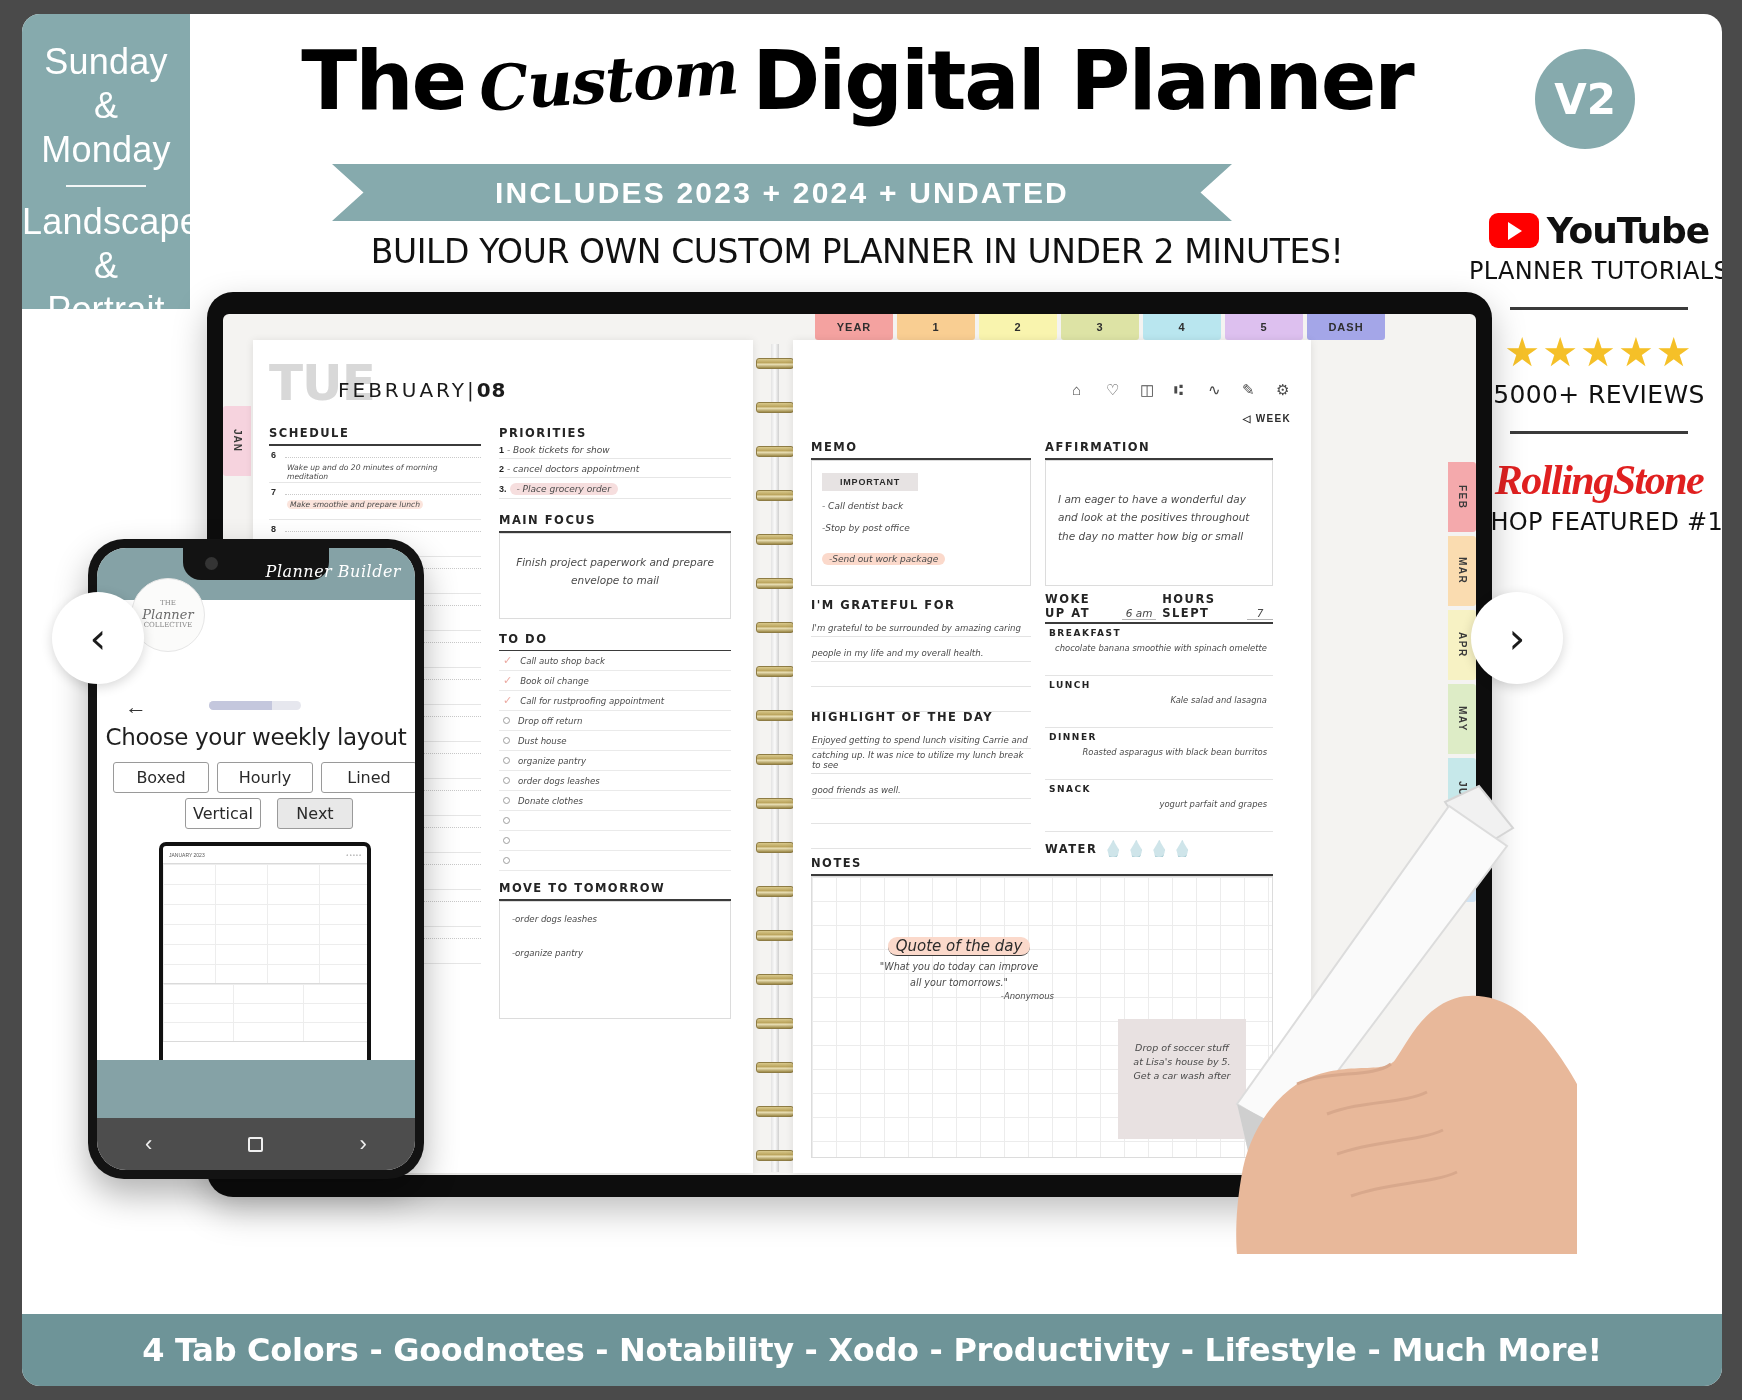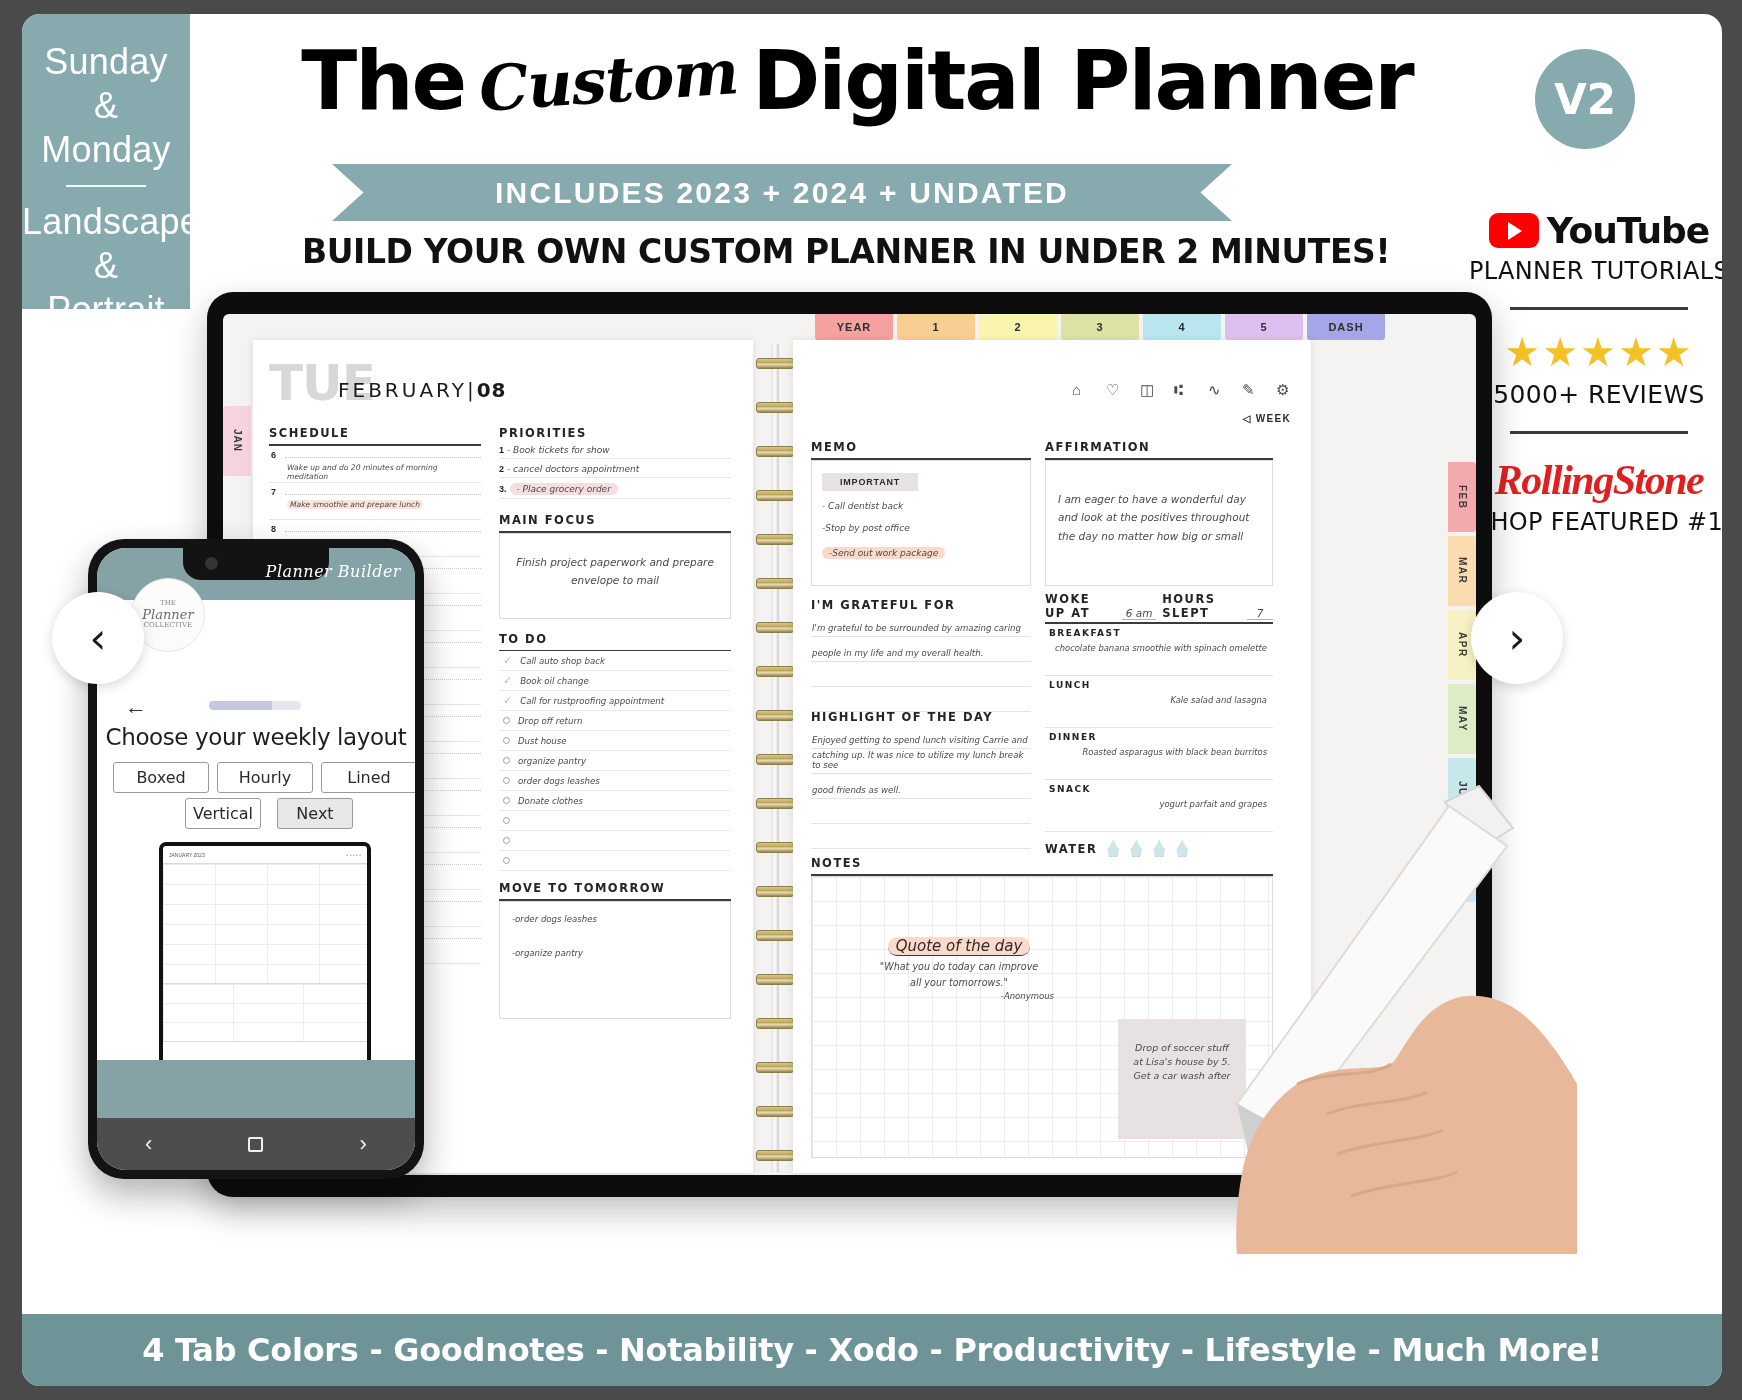--- a/index.html
+++ b/index.html
@@ -75,25 +75,25 @@
     width: 100%; height: 100%;
     background: #86aaad;
     -webkit-clip-path: polygon(0 0, 100% 0, 96.5% 50%, 100% 100%, 0 100%, 3.5% 50%);
     clip-path: polygon(0 0, 100% 0, 96.5% 50%, 100% 100%, 0 100%, 3.5% 50%);
     display: flex; align-items: center; justify-content: center;
     color: #fff; font-weight: 700; font-size: 30px; letter-spacing: 2.2px;
   }
 
   #subline {
     position: absolute;
-    left: 189px; top: 218px;
+    left: 200px; top: 218px;
     width: 1270px;
     text-align: center;
     font-family: "DejaVu Sans", sans-serif;
-    font-weight: 700;
+    font-weight: 400;
     font-size: 33px;
     letter-spacing: -.4px;
     color: #111;
   }
 
   
   #v2 {
     position: absolute;
     left: 1513px; top: 35px;
     width: 100px; height: 100px;
@@ -703,21 +703,21 @@
         <div style="position:absolute;right:20px;top:73px;font-size:10px;font-weight:700;letter-spacing:1.3px;color:#2b2b2b;">◁ WEEK</div>
 
         <div style="position:absolute;left:18px;top:100px;width:220px;">
           <div class="sec-title">MEMO</div>
           <div class="sec-rule"></div>
           <div class="boxed" style="height:126px;padding:10px;">
             <div class="hl-grey" style="display:inline-block;padding:4px 18px;font-size:9px;font-weight:700;letter-spacing:.8px;color:#2a2a2a;">IMPORTANT</div>
             <div id="memoItems">
                 <div><div class="hand" style="font-size: 9px; margin-top: 10px; display: inline-block;">- Call dentist back</div></div>
                 <div><div class="hand" style="font-size: 9px; margin-top: 10px; display: inline-block;">-Stop by post office</div></div>
-                <div><div class="hand hl-peach" style="font-size: 9px; margin-top: 12px; display: inline-block;">-Send out work package</div></div>
+                <div><div class="hand hl-peach" style="font-size: 9px; margin-top: 18px; display: inline-block;">-Send out work package</div></div>
               </div>
           </div>
         </div>
 
         <div style="position:absolute;left:18px;top:258px;width:220px;">
           <div class="sec-title">I'M GRATEFUL FOR</div>
           <div id="gratefulLines">
               <div style="height: 25px; border-bottom: 1px solid rgb(227, 227, 227); position: relative;">
                 <span class="hand" style="font-size: 8.6px; position: absolute; bottom: 3px; left: 1px;">I'm grateful to be surrounded by amazing caring</span>
               </div>

